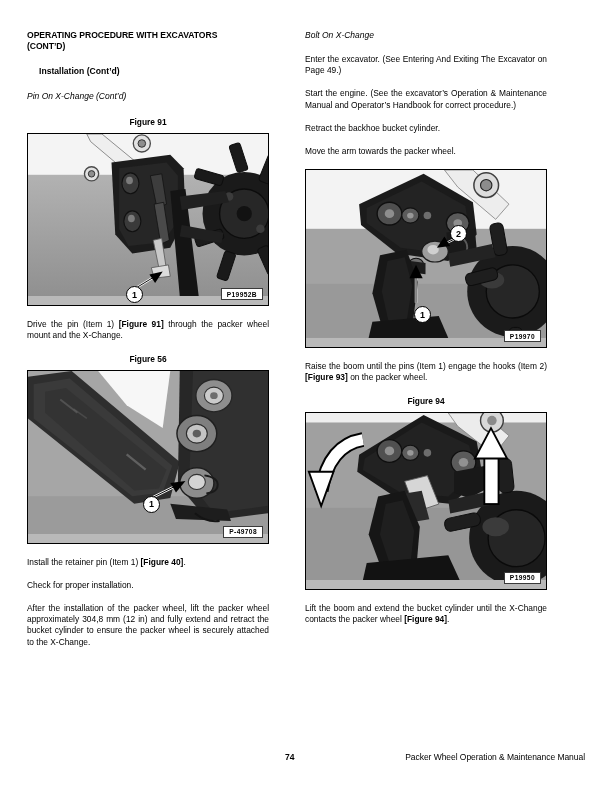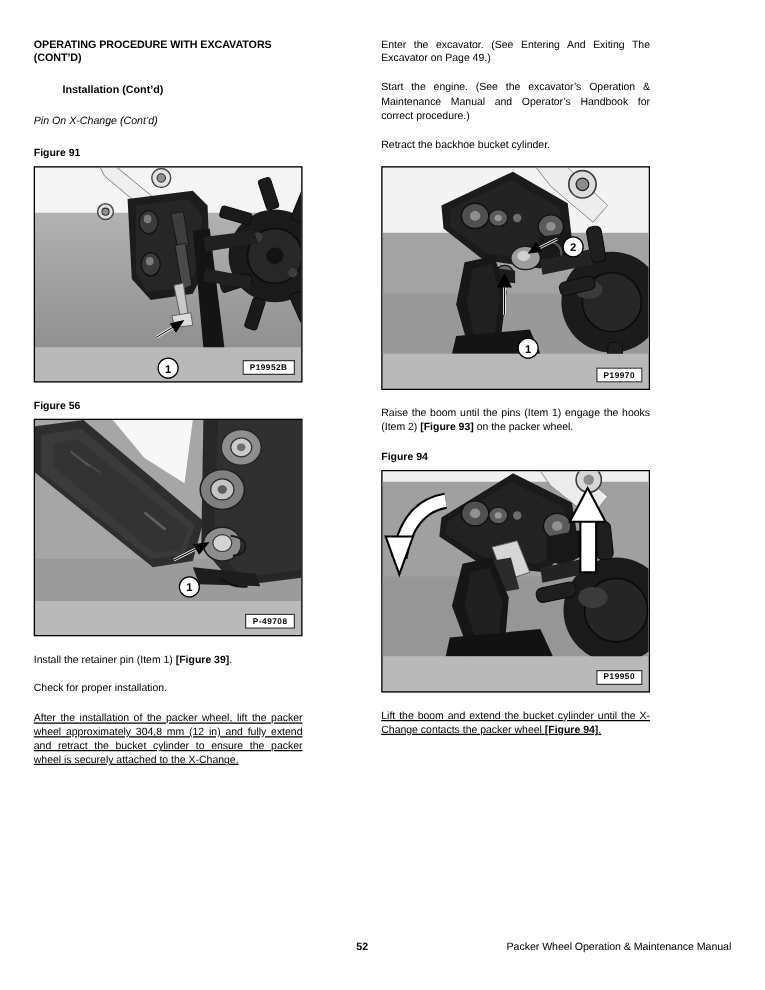--- a/index.html
+++ b/index.html
@@ -20,60 +20,61 @@
     left: 0; top: 0;
     width: 612px;
     height: 792px;
     overflow: hidden;
   }
 
   
   .col {
     position: absolute;
     top: 30px;
-    width: 215px;
+    width: 242px;
   }
   .col-left  { left: 27px; }
   .col-right { left: 305px; }
 
   
   .h-chapter {
     font-size: 8.6px;
     font-weight: bold;
     line-height: 10.6px;
     letter-spacing: -0.05px;
     margin: 0 0 15px 0;
   }
   .h-section {
     font-size: 8.6px;
     font-weight: bold;
     line-height: 11px;
-    margin: 0 0 14px 11px;
+    margin: 0 0 14px 0;
     padding-left: 12px;
   }
   .h-sub {
     font-size: 8.5px;
     font-style: italic;
     line-height: 11px;
     margin: 0 0 15px 0;
   }
   .h-fig {
     font-size: 8.4px;
     font-weight: bold;
     line-height: 11px;
     margin: 0 0 5px 0;
+    text-align: center;
   }
   p.body {
     font-size: 8.4px;
     line-height: 11.2px;
     margin: 0 0 12px 0;
     text-align: justify;
     text-justify: inter-word;
   }
-  p.body.last { margin-bottom: 12px; text-decoration: underline; }
+  p.body.last { margin-bottom: 12px; }
   .bold { font-weight: bold; }
   .nowrap { white-space: nowrap; }
 
   
   .figure {
     position: relative;
     border: 1.2px solid #000;
     background: #b9b9b9;
     overflow: hidden;
     margin: 0 0 13px 0;
@@ -202,20 +203,21 @@
         <path d="M162 96 L206 104 L204 115 L160 108 Z" fill="#202020"></path>
 
         <line x1="116" y1="161" x2="134" y2="150" stroke="#ffffff" stroke-width="2.4"></line>
         <line x1="116" y1="161" x2="134" y2="150" stroke="#000000" stroke-width="1"></line>
         <polygon points="142,145 128,148 134,157" fill="#000000"></polygon>
       </svg>
       <div class="callout" style="left:98px; top:152px;">1</div>
       <div class="fig-id">P19952B</div>
     </div>
 
+    <p class="body"><span>Drive the pin (Item 1) </span><span class="bold nowrap">[Figure 91]</span><span> through the packer wheel mount and the X-Change.</span></p>
 
     <div class="h-fig">Figure 56</div>
 
     <div class="figure" style="height:172px;">
       <svg class="photo" viewBox="0 0 253 172" preserveAspectRatio="none">
         <rect x="0" y="0" width="253" height="172" fill="#a6a6a6"></rect>
         <rect x="0" y="132" width="253" height="40" fill="#9b9b9b"></rect>
 
         <path d="M74 0 L150 0 L142 60 L104 36 Z" fill="#f7f7f7"></path>
 
@@ -245,36 +247,38 @@
         <path d="M176 150 q12 10 26 8" fill="none" stroke="#141414" stroke-width="2.2"></path>
 
         <line x1="132" y1="133" x2="158" y2="120" stroke="#ffffff" stroke-width="2.6"></line>
         <line x1="132" y1="133" x2="158" y2="120" stroke="#000000" stroke-width="1"></line>
         <polygon points="166,116 150,118 156,128" fill="#000000"></polygon>
       </svg>
       <div class="callout" style="left:115px; top:125px;">1</div>
       <div class="fig-id">P-49708</div>
     </div>
 
-    <p class="body"><span>Install the retainer pin (Item 1) </span><span class="bold nowrap">[Figure 39]</span><span>.</span></p>
+    <p class="body"><span>Install the retainer pin (Item 1) </span><span class="bold nowrap">[Figure 40]</span><span>.</span></p>
 
     <p class="body">Check for proper installation.</p>
 
     <p class="body last">After the installation of the packer wheel, lift the packer wheel approximately 304,8 mm (12 in) and fully extend and retract the bucket cylinder to ensure the packer wheel is securely attached to the X-Change.</p>
   </div>
 
   <div class="col col-right">
 
+    <div class="h-sub" style="margin-bottom:13px;">Bolt On X-Change</div>
 
     <p class="body">Enter the excavator. (See Entering And Exiting The Excavator on Page 49.)</p>
 
     <p class="body">Start the engine. (See the excavator’s Operation &amp; Maintenance Manual and Operator’s Handbook for correct procedure.)</p>
 
     <p class="body">Retract the backhoe bucket cylinder.</p>
 
+    <p class="body">Move the arm towards the packer wheel.</p>
 
 
     <div class="figure" style="height:177px;">
       <svg class="photo" viewBox="0 0 253 177" preserveAspectRatio="none">
         <rect x="0" y="0" width="253" height="66" fill="#f3f3f3"></rect>
         <rect x="0" y="62" width="253" height="115" fill="#a3a3a3"></rect>
         <rect x="0" y="120" width="253" height="57" fill="#999999"></rect>
 
         <path d="M146 0 L176 0 L214 36 L200 52 L160 18 Z" fill="#ededed" stroke="#7a7a7a" stroke-width="0.8"></path>
         <circle cx="190" cy="16" r="13" fill="#dcdcdc" stroke="#3f3f3f" stroke-width="1.6"></circle>
@@ -373,17 +377,17 @@
         <rect x="188" y="46" width="15" height="50" fill="#ffffff" stroke="#000000" stroke-width="2"></rect>
         <polygon points="195,16 212,48 178,48" fill="#ffffff" stroke="#000000" stroke-width="2"></polygon>
       </svg>
       <div class="fig-id">P19950</div>
     </div>
 
     <p class="body last"><span>Lift the boom and extend the bucket cylinder until the X-Change contacts the packer wheel </span><span class="bold nowrap">[Figure 94]</span><span>.</span></p>
   </div>
 
   <div class="footer">
-    <div class="pageno">52</div>
+    <div class="pageno">74</div>
     <div class="manual">Packer Wheel Operation &amp; Maintenance Manual</div>
   </div>
 
 </div>
 
 </body></html>

